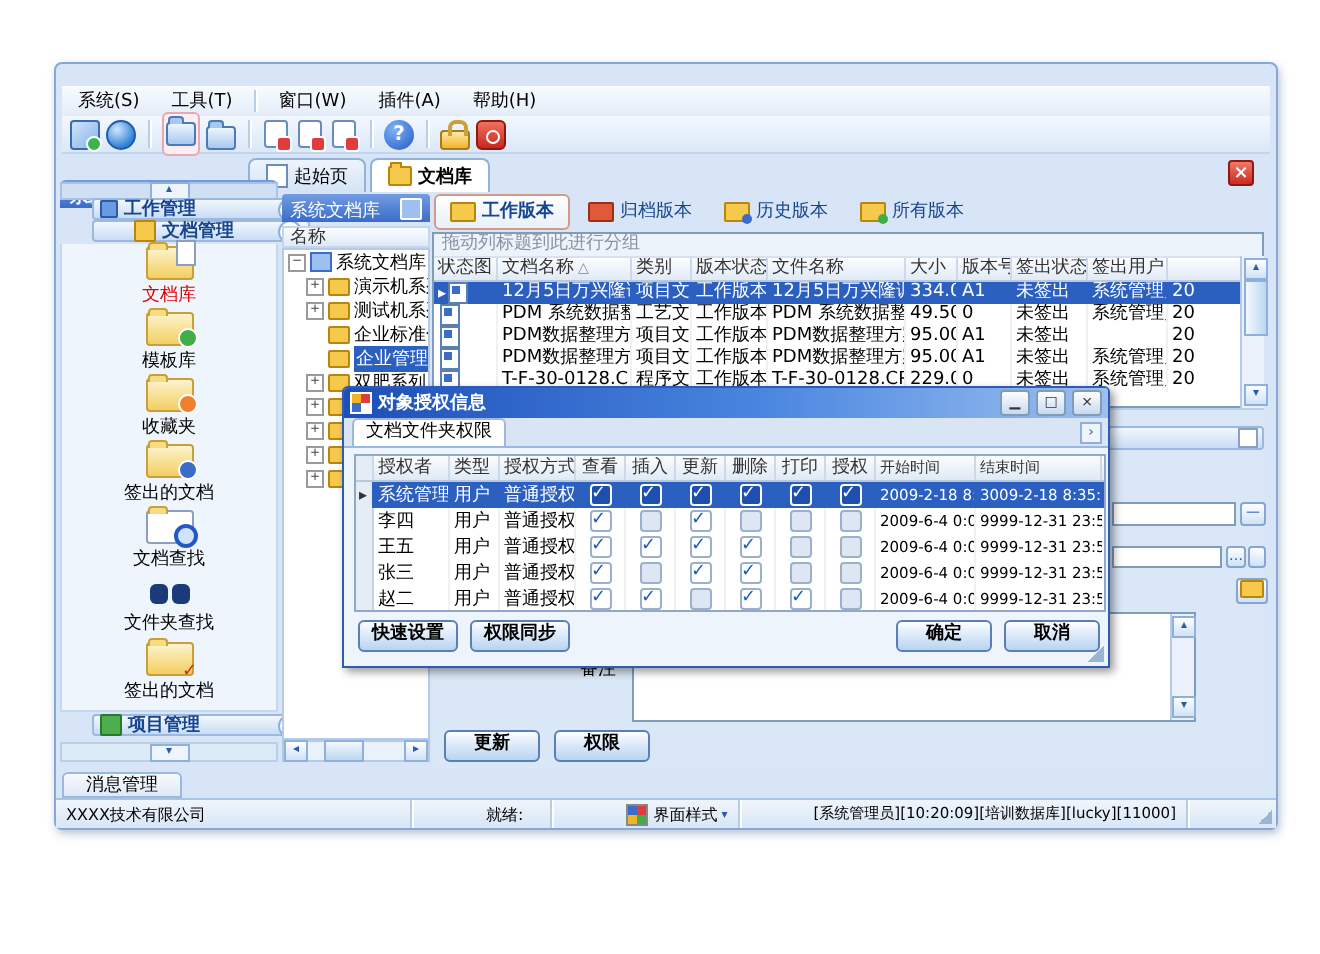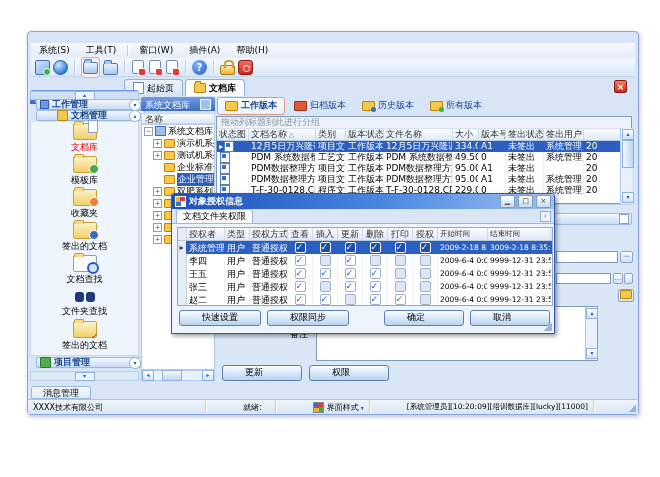--- a/index.html
+++ b/index.html
@@ -42,21 +42,21 @@
   .tab-fold::before{content:"";position:absolute;left:0;top:-3px;width:4px;height:2px;background:#f6c84c;border:1px solid #b8860b;border-bottom:none;}
   .tab-page{width:9px;height:10px;background:#fff;border:1px solid #6a8bc0;}
   .close-red{left:586px;top:48px;width:13px;height:13px;background:linear-gradient(#f07a68,#cc2a1c);
              border:1px solid #8f1812;border-radius:2px;color:#fff;text-align:center;line-height:12px;font-size:9px;font-weight:bold;}
   
   .side-header{left:2px;top:58px;width:109px;height:14px;background:linear-gradient(#739ce2,#3a6cc8);
                color:#fff;font-weight:bold;padding:2px 5px;border-radius:3px 3px 0 0;display:flex;justify-content:space-between;}
   .pinbox{width:9px;height:9px;border:1px solid #fff;background:#9ec0f0;border-radius:1px;}
   .side-collapse{left:2px;top:59px;width:109px;height:9px;background:#cfe0f5;border:1px solid #a8c3e8;display:flex;justify-content:center;align-items:center;}
   .caretbox{width:18px;height:7px;background:#eef4fc;border:1px solid #8fb0dc;font-size:6px;line-height:5px;text-align:center;color:#2a5aa8;}
-  .grpbar{left:8px;width:109px;height:11px;background:linear-gradient(#f2f7fd,#c8dcf5);border:1px solid #9ab8e0;
+  .grpbar{left:18px;width:109px;height:11px;background:linear-gradient(#f2f7fd,#c8dcf5);border:1px solid #9ab8e0;
           border-radius:2px;display:flex;align-items:center;gap:3px;padding:0 3px;color:#17458f;font-weight:bold;}
   .grpbar .spring{flex:1;}
   .gchev{width:10px;height:10px;border:1px solid #8fb0dc;border-radius:50%;background:#fff;font-size:6px;
          line-height:9px;text-align:center;color:#2a5aa8;}
   .gico{width:9px;height:9px;border-radius:1px;}
   .gi-grid{background:#6a9ae0;box-shadow:inset 0 0 0 1px #2a5aa8;}
   .gi-fold{background:#f6c84c;border:1px solid #b8860b;}
   .gi-proj{background:#4cae4c;border:1px solid #2a7a2a;}
   .navlist{left:2px;top:90px;width:109px;height:234px;background:#eef5fc;border:1px solid #c5d8ef;border-top:none;
            display:flex;flex-direction:column;}
@@ -133,21 +133,21 @@
   .pico{width:8px;height:8px;background:#fff;border:1px solid #8aa0c0;}
   .pinput{background:#fff;border:1px solid #7f9db9;font-size:8px;padding:0 2px;box-sizing:border-box;}
   .xpbtn-sm{background:linear-gradient(#fdfeff,#cfe2f6);border:1px solid #87a5cf;border-radius:2px;
             font-size:7px;line-height:9px;text-align:center;color:#2a5aa8;}
   .minifold{width:10px;height:7px;background:#f6c84c;border:1px solid #b8860b;border-radius:1px;display:inline-block;}
   .remarkbox{left:288px;top:274px;width:282px;height:55px;background:#fff;border:1px solid #7f9db9;}
   .rscroll{position:absolute;right:0;top:0;width:11px;height:53px;background:#eaf1fa;border-left:1px solid #b5cae6;}
   .remark-label{left:262px;top:296px;width:24px;text-align:left;color:#000;}
   .btnrow{left:188px;top:331px;width:416px;height:20px;display:flex;align-items:center;gap:7px;padding-left:6px;box-sizing:border-box;}
   .xpbtn{min-width:34px;height:14px;background:linear-gradient(#fdfeff,#dceafa 45%,#b8d4f0);border:1px solid #5a7fb5;
-         border-radius:3px;text-align:left;line-height:13px;padding:0 22px;color:#000;}
+         border-radius:3px;text-align:center;line-height:13px;padding:0 6px;color:#000;font-weight:bold;}
   
   .statusbar{left:0px;top:367px;width:610px;height:15px;background:linear-gradient(#f0f5fc,#d8e6f6);
              border-top:1px solid #aac4e4;display:flex;align-items:center;font-size:8px;gap:32px;}
   .scell{border-right:1px solid #b8cde8;box-shadow:1px 0 0 #fff;height:100%;display:flex;align-items:center;padding:0 5px;white-space:nowrap;overflow:hidden;box-sizing:border-box;}
   .sgrip{width:12px;height:100%;position:relative;}
   .sgrip::after{content:"";position:absolute;right:2px;bottom:2px;width:7px;height:7px;
                 background:linear-gradient(135deg,transparent 50%,#9ab4d4 50%);}
   .styleico{width:9px;height:9px;display:inline-block;margin-right:3px;
             background:conic-gradient(#e03c3c 0 25%,#3fae49 0 50%,#f0b429 0 75%,#3a6cc8 0);border:1px solid #888;}
   .ddarrow{font-size:6px;color:#2a5aa8;margin-left:2px;}

